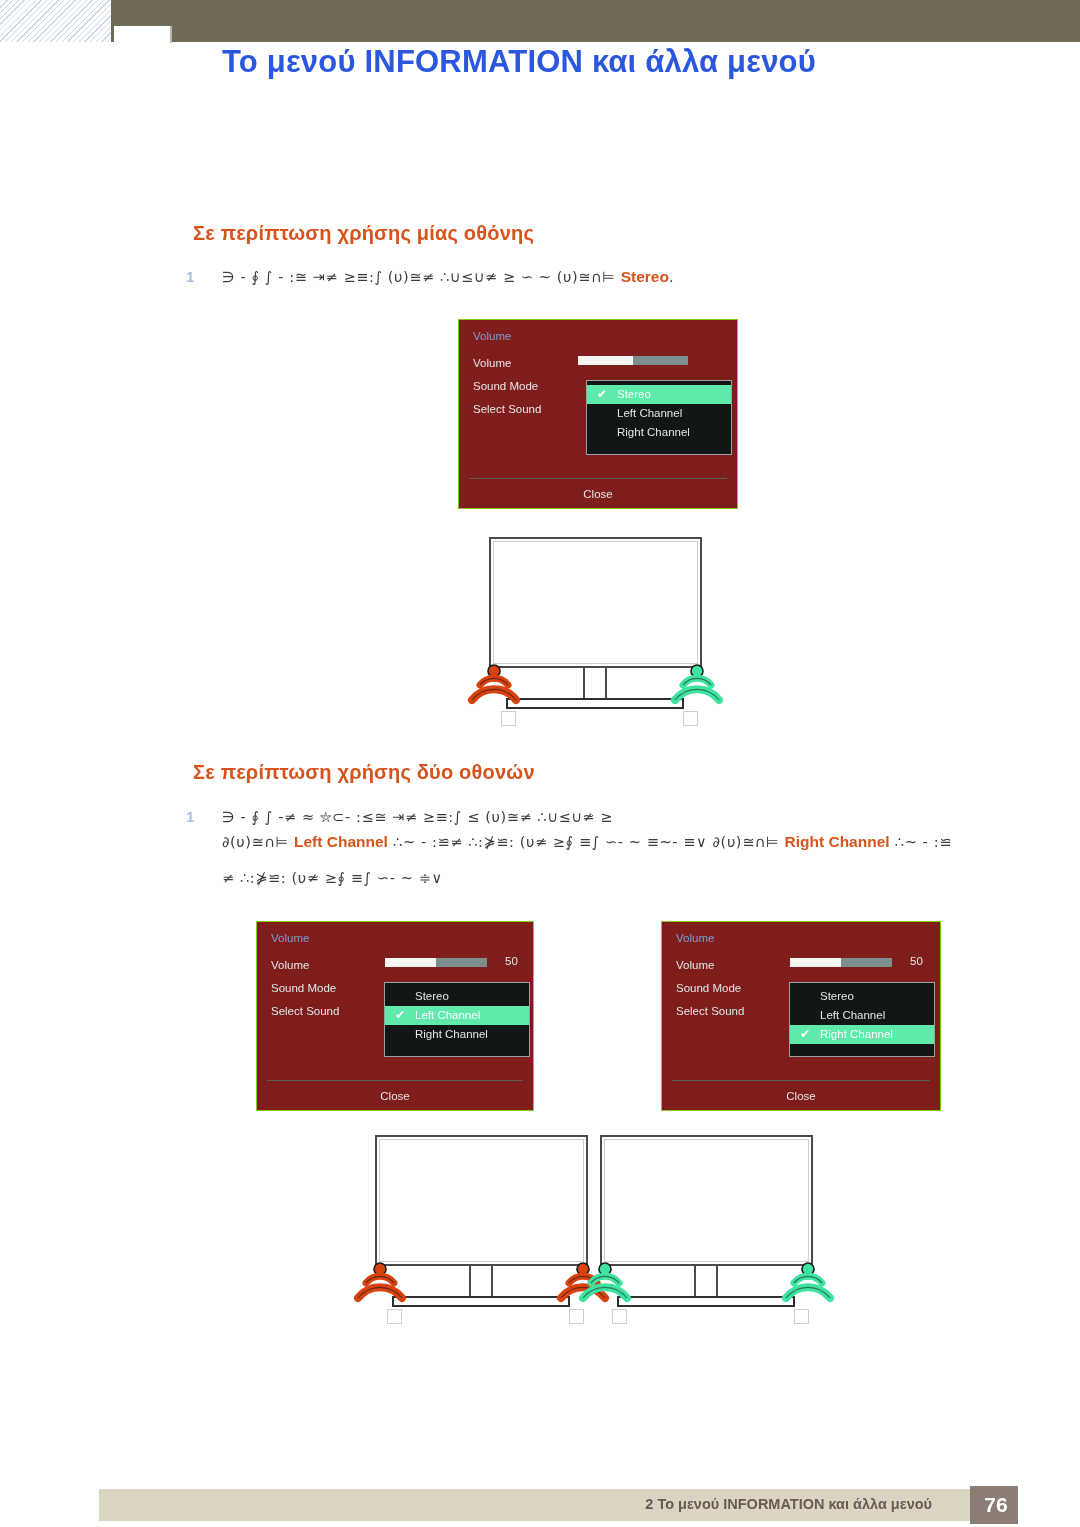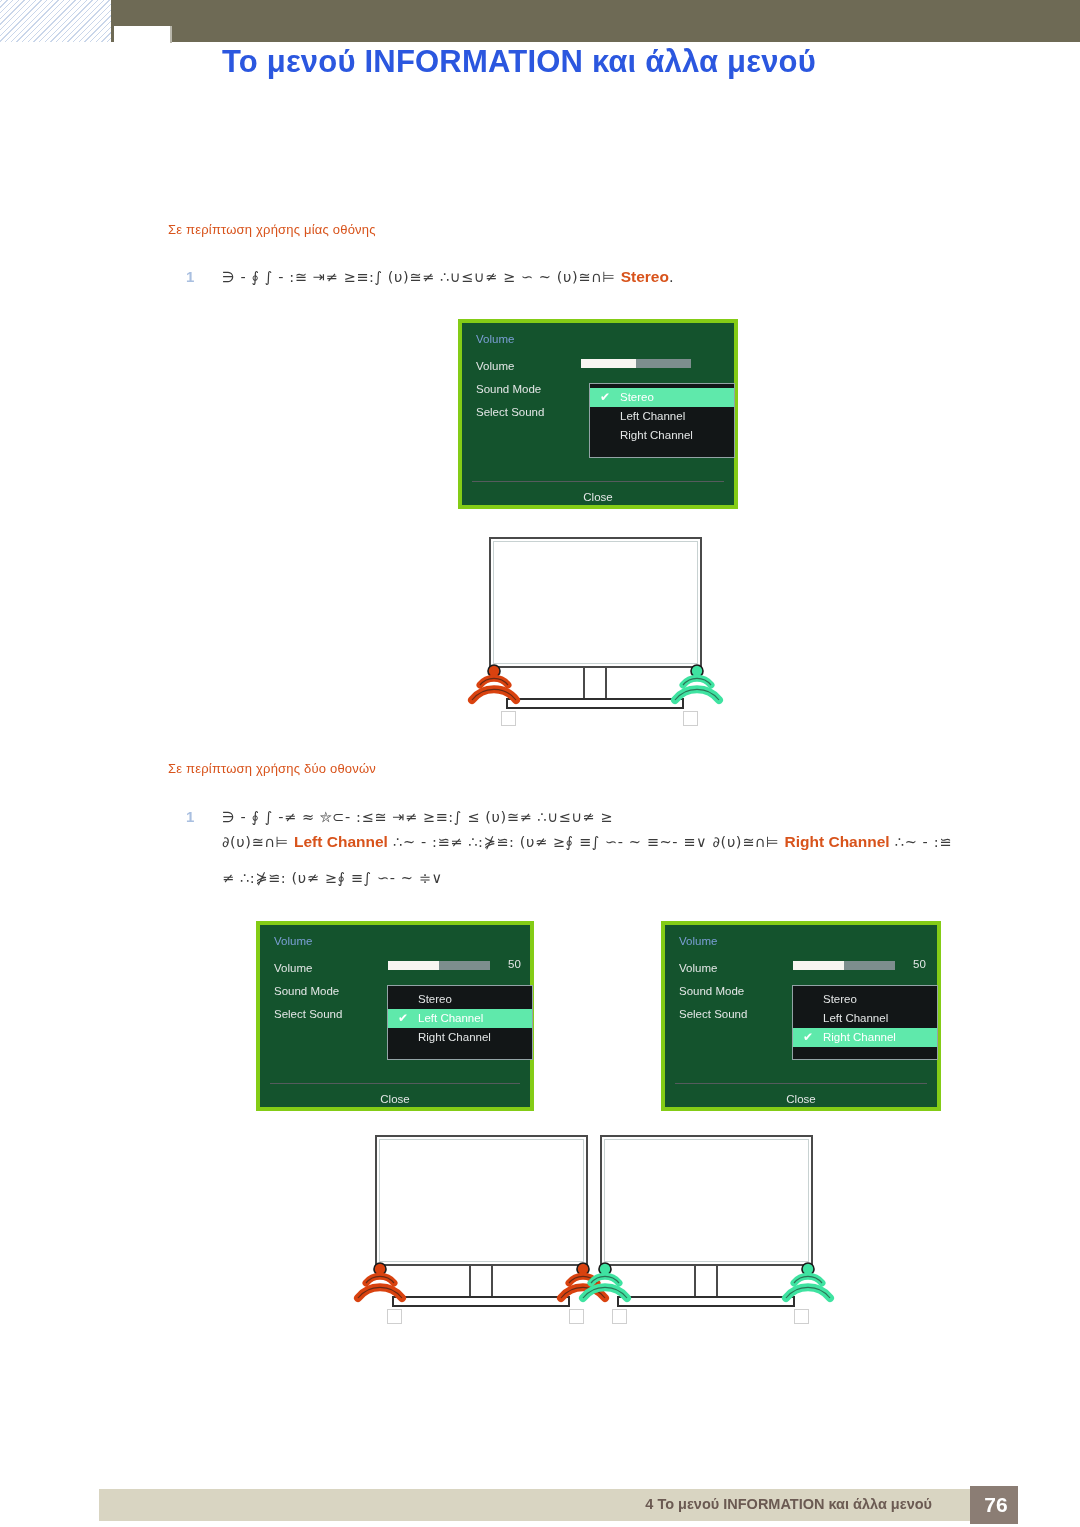--- a/index.html
+++ b/index.html
@@ -47,23 +47,23 @@
     font-size: 31px;
     font-weight: bold;
     color: #2b57df;
     letter-spacing: 0.2px;
     white-space: nowrap;
   }
 
   
   .section-heading {
     position: absolute;
-    left: 168px;
-    font-size: 13px;
-    font-weight: normal;
+    left: 193px;
+    font-size: 20px;
+    font-weight: bold;
     color: #d8531b;
     letter-spacing: 0.2px;
     white-space: nowrap;
   }
   #heading-one   { top: 222px; }
   #heading-two   { top: 761px; }
 
   
   .step-row {
     position: absolute;
@@ -104,22 +104,22 @@
   .kw-dark { color: #3b3b3b; font-family: "DejaVu Sans", sans-serif; }
 
   #step-1a { top: 268px; }
   #step-2a { top: 808px; }
   #step-2b { top: 833px; }
   #step-2c { top: 870px; }
 
   
   .osd {
     position: absolute;
-    background: #14532d;
-    border: 4px solid #84cc16;
+    background: #7f1d1d;
+    border: 1px solid #84cc16;
     box-sizing: border-box;
   }
   .osd-title {
     position: absolute;
     left: 14px; top: 10px;
     font-size: 11.5px;
     color: #7c9fd6;
   }
   .osd-rows {
     position: absolute;
@@ -450,15 +450,15 @@
       <path d="M6 42 A 28 28 0 0 1 50 42" fill="none" stroke="#3fe3a1" stroke-width="8" stroke-linecap="round"></path>
       <path d="M6 42 A 28 28 0 0 1 50 42" fill="none" stroke="#1a1a1a" stroke-width="1.2" opacity="0.55"></path>
     </svg>
   </div>
 
   <div class="chk-box" style="left:12px; top:174px;"></div>
   <div class="chk-box" style="left:194px; top:174px;"></div>
 </div>
 
 <div class="footer-bar"></div>
-<div class="footer-text">4 Το μενού INFORMATION και άλλα μενού</div>
+<div class="footer-text">2 Το μενού INFORMATION και άλλα μενού</div>
 <div class="footer-pagebox"></div>
 <div class="footer-pagenum">76</div>
 
 </body></html>

